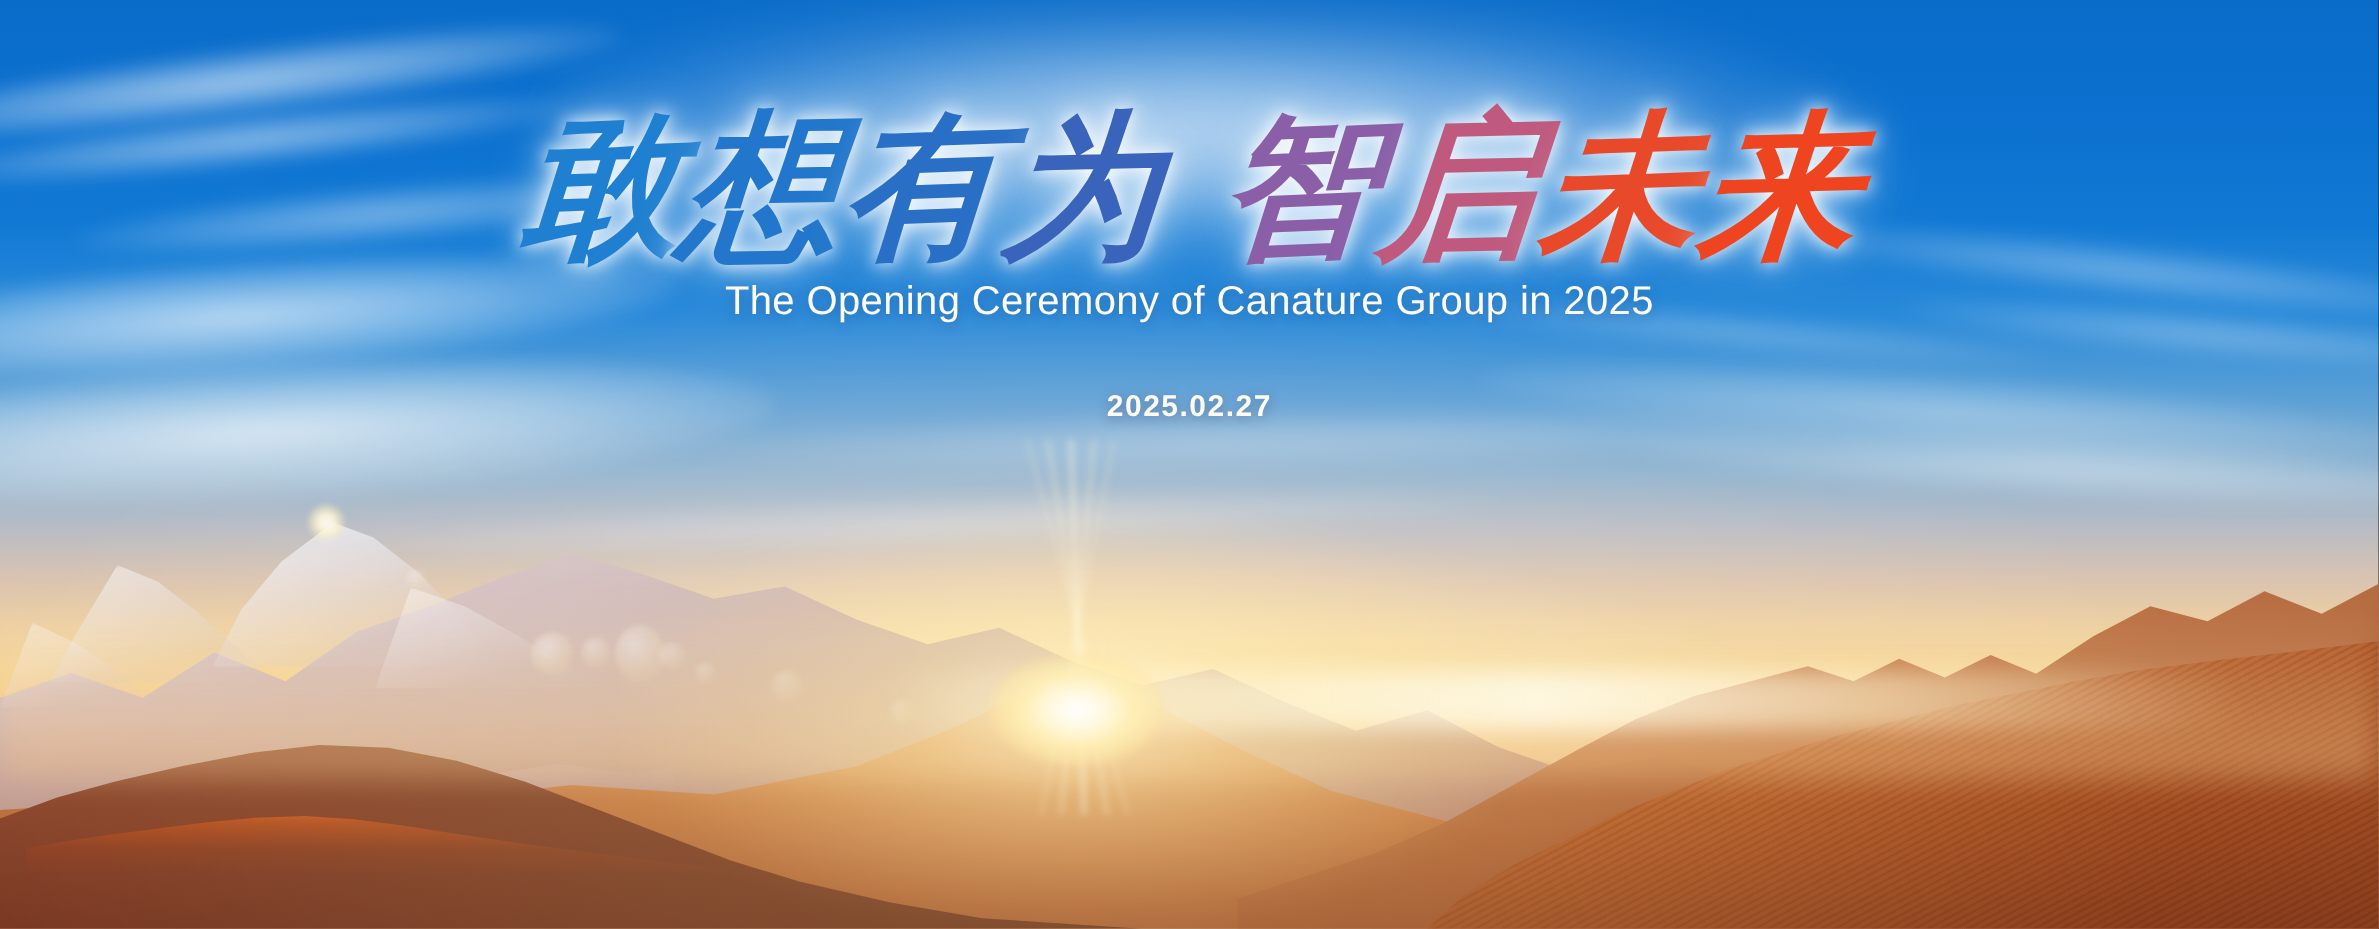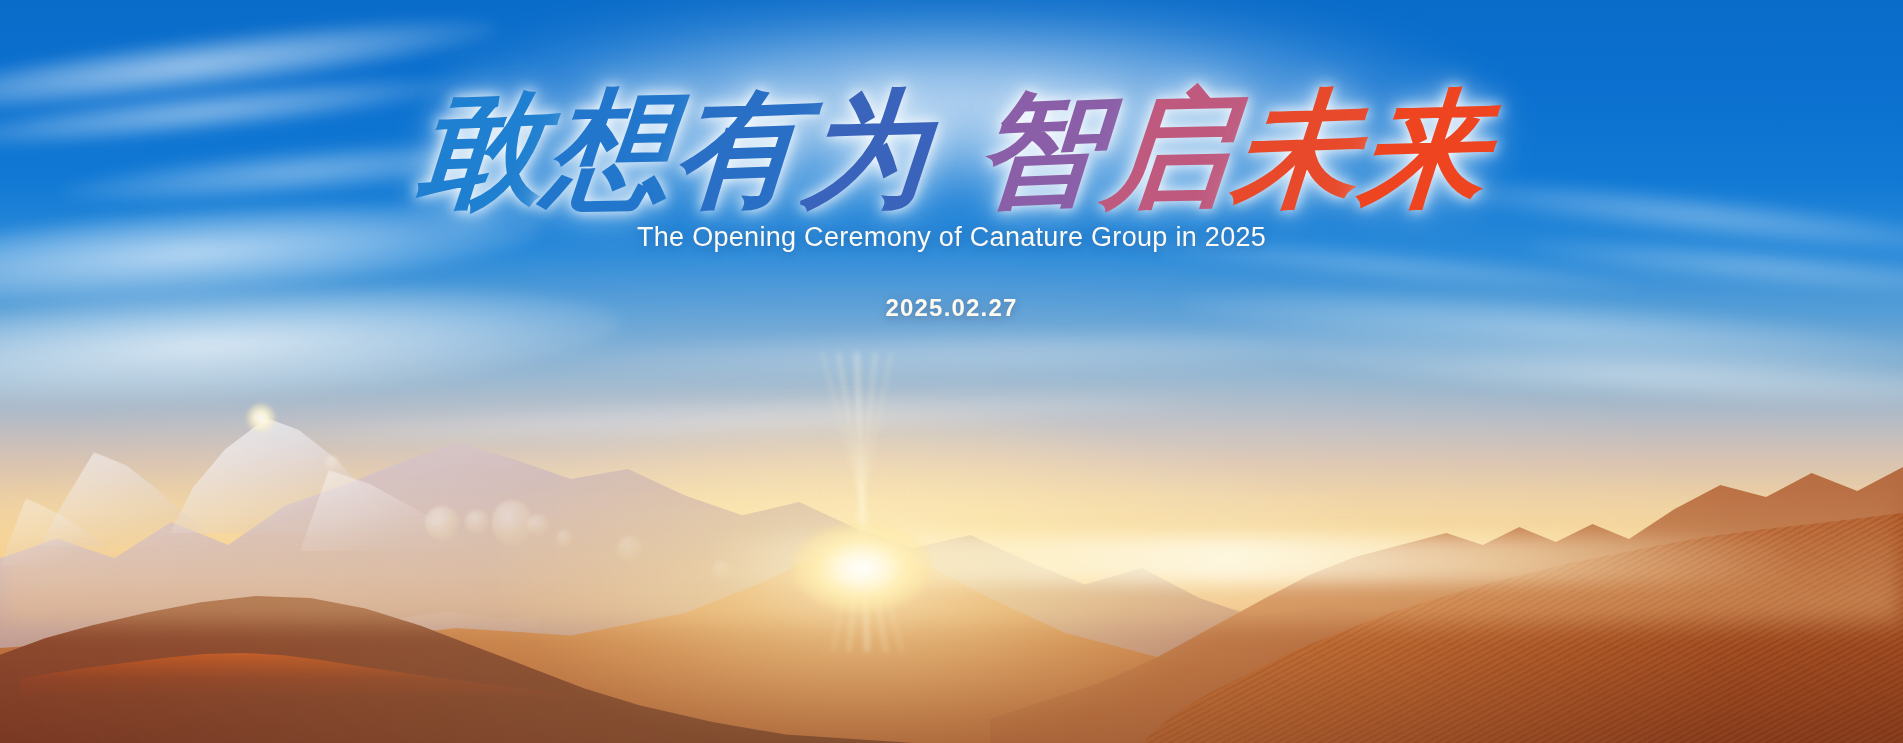--- a/index.html
+++ b/index.html
@@ -341,28 +341,28 @@
   .sub-cn {
     margin-top:22px;
     font-size:37px;
     color:#fdf6ec;
     letter-spacing:1.5px;
     text-shadow:0 2px 10px rgba(30,60,110,.45);
     pointer-events:auto;
   }
   .sub-en {
     margin-top:10px;
-    font-size:27px;
+    font-size:32px;
     color:#fdfaf4;
     letter-spacing:.3px;
     text-shadow:0 2px 9px rgba(40,70,120,.4);
     pointer-events:auto;
   }
   .date {
-    margin-top:41px;
+    margin-top:53px;
     font-size:24px;
     font-weight:700;
     color:#fffaf0;
     letter-spacing:1.2px;
     text-shadow:0 2px 9px rgba(60,60,90,.4);
     pointer-events:auto;
   }
 </style>
 </head>
 <body>

